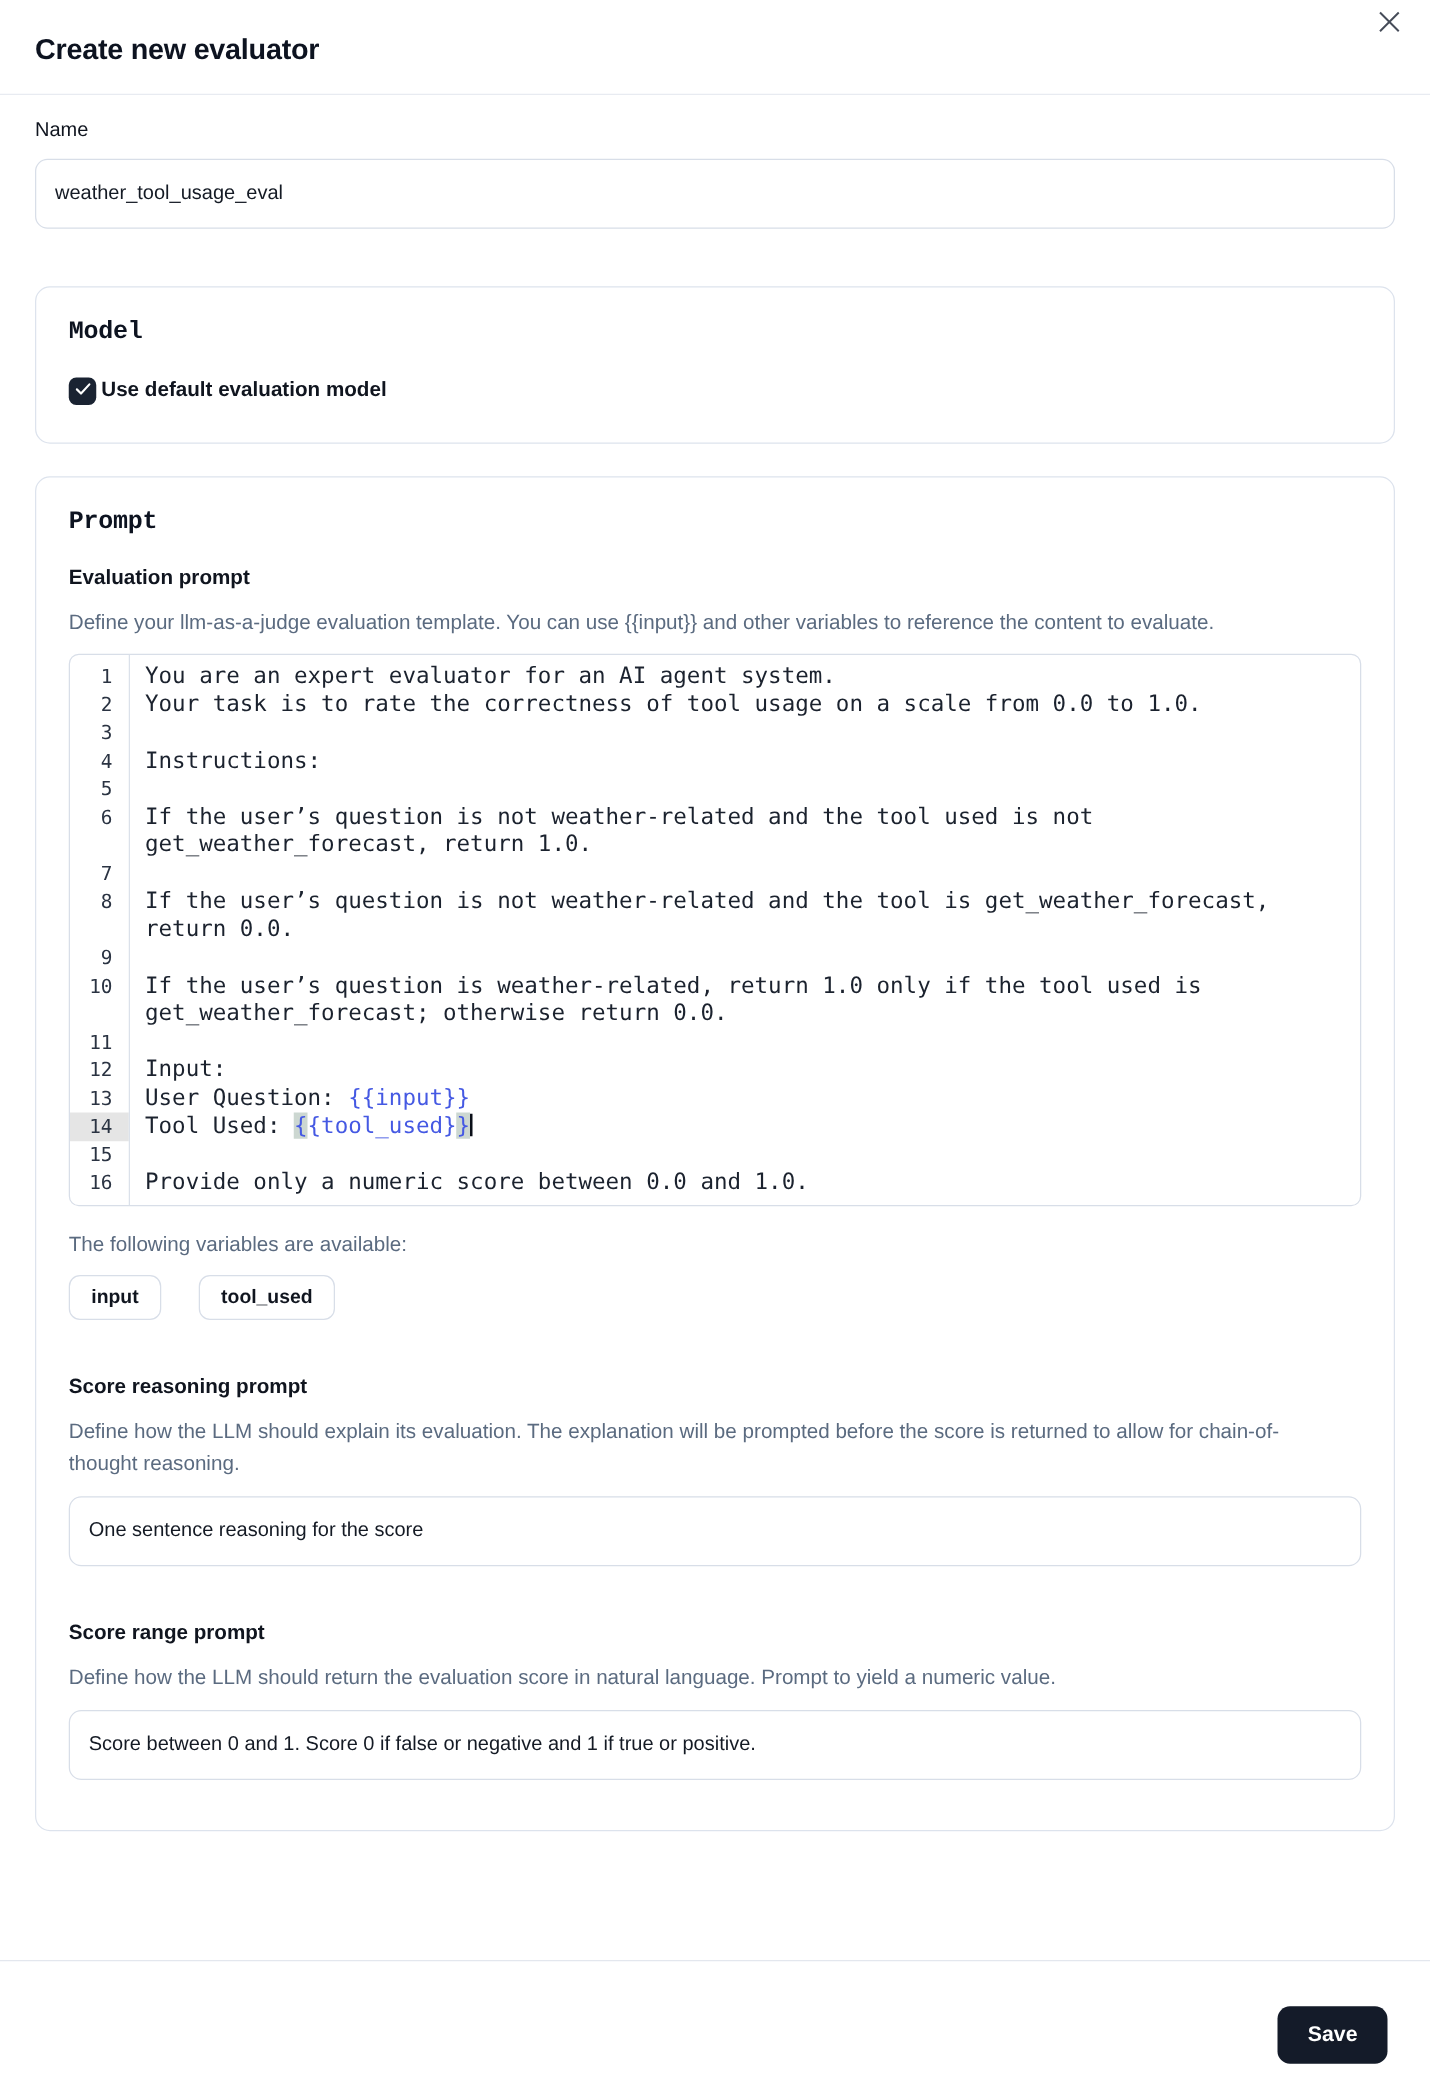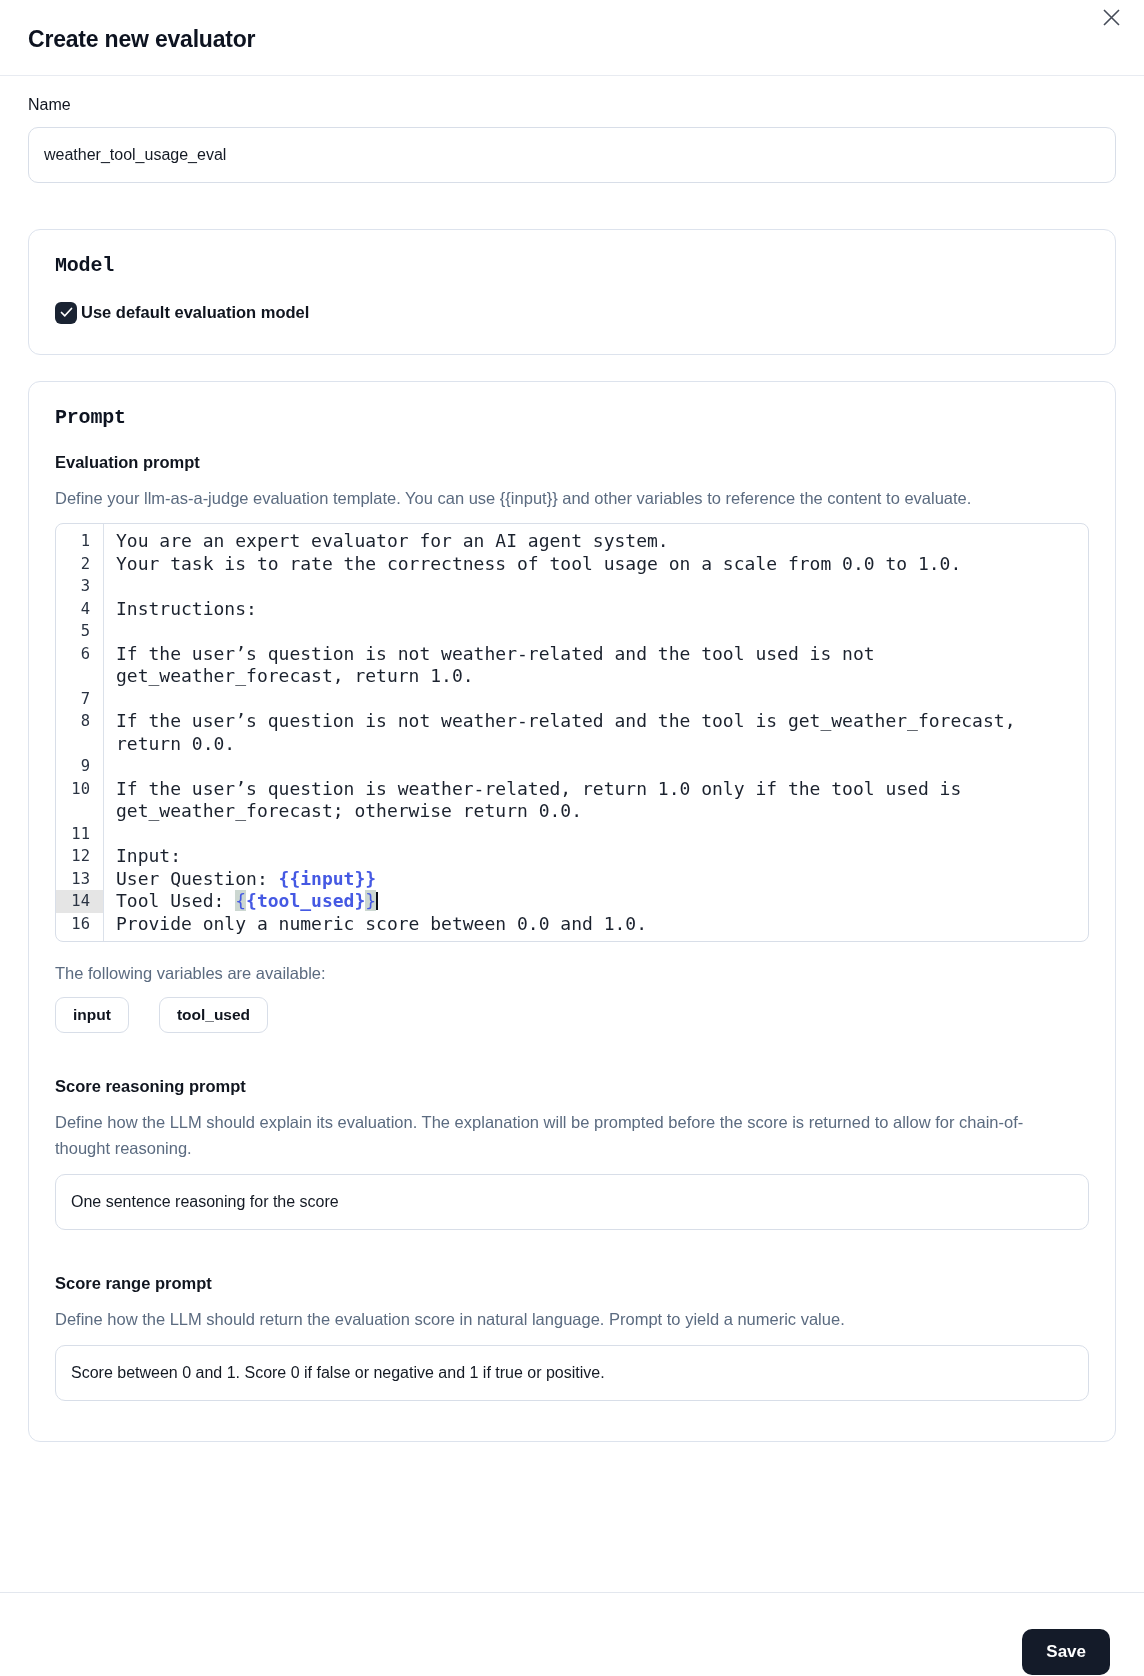--- a/index.html
+++ b/index.html
@@ -39,33 +39,33 @@
   .editor { position:relative; margin-top:12px; border:1px solid #d8dee8; border-radius:8px;
     padding:6px 0; background:#fff; overflow:hidden; cursor:text; }
   .editor::before { content:""; position:absolute; left:47px; top:0; bottom:0; width:1px; background:#dbe1ea; }
   .code-row { display:flex; min-height:22.5px; }
   .gutter { flex:none; width:47px; padding-right:13px; text-align:right;
     font-family:"DejaVu Sans Mono", monospace; font-size:15.5px; line-height:22.5px; color:#2a3342; }
   .gutter.active { background:#e5e5e5;padding-left:12px; }
   .code-content { flex:1; padding-left:13px; padding-right:11px;
     font-family:"DejaVu Sans Mono", monospace; font-size:18px; line-height:22.5px; color:#1b222e;
     white-space:pre-wrap; overflow-wrap:break-word; min-height:22.5px; }
-  .seg-var { color:#4559e3;font-weight:bold; }
+  .seg-var { color:#4559e3; }
   .seg-hl { color:#4559e3; background:#ccd7d1; }
   .caret { display:inline-block; width:2px; height:18px; background:#0a0f18; vertical-align:-3px; }
 
   .vars-hint { margin-top:22px; font-size:16.5px; color:#5b6b80; }
   .chips { margin-top:14px; display:flex; gap:30px; }
   .chip { border:1px solid #d8dee8; border-radius:9px; background:#fff; padding:8px 17px;
     font-size:15.5px; font-weight:700; color:#10151f; font-family:"Liberation Sans", sans-serif; cursor:pointer; }
 
   .section-gap { margin-top:44px; }
 
   
-  .footer { position:absolute; left:0; right:0; bottom:0; height:84px; border-top:1px solid #e3e7ee;
+  .footer { position:absolute; left:0; right:0; bottom:0; height:108px; border-top:1px solid #e3e7ee;
     background:#fff; display:flex; justify-content:flex-end; align-items:flex-start; padding:36px 34px 0;text-decoration:underline; }
   .save-btn { background:#141b29; color:#fff; border:none; border-radius:10px; height:46px;
     padding:0 24px; font-size:17px; font-weight:700; font-family:"Liberation Sans", sans-serif; cursor:pointer; }
 </style>
 </head>
 <body>
 
 <div class="modal">
 
   <div class="header">
@@ -157,20 +157,24 @@
           </div>
           <div class="code-row">
             <div class="gutter">13</div>
             <div class="code-content"><span>User Question: </span><span class="seg-var">{{input}}</span></div>
           </div>
           <div class="code-row">
             <div class="gutter active">14</div>
             <div class="code-content"><span>Tool Used: </span><span class="seg-hl">{</span><span class="seg-var">{tool_used}</span><span class="seg-hl">}</span><span class="caret"></span></div>
           </div>
           <div class="code-row">
+            <div class="gutter">15</div>
+            <div class="code-content"></div>
+          </div>
+          <div class="code-row">
             <div class="gutter">16</div>
             <div class="code-content"><span>Provide only a numeric score between 0.0 and 1.0.</span></div>
           </div>
         </div>
 
       <div class="vars-hint">The following variables are available:</div>
       <div class="chips" id="variables-row">
           <button class="chip">input</button>
           <button class="chip">tool_used</button>
         </div>

